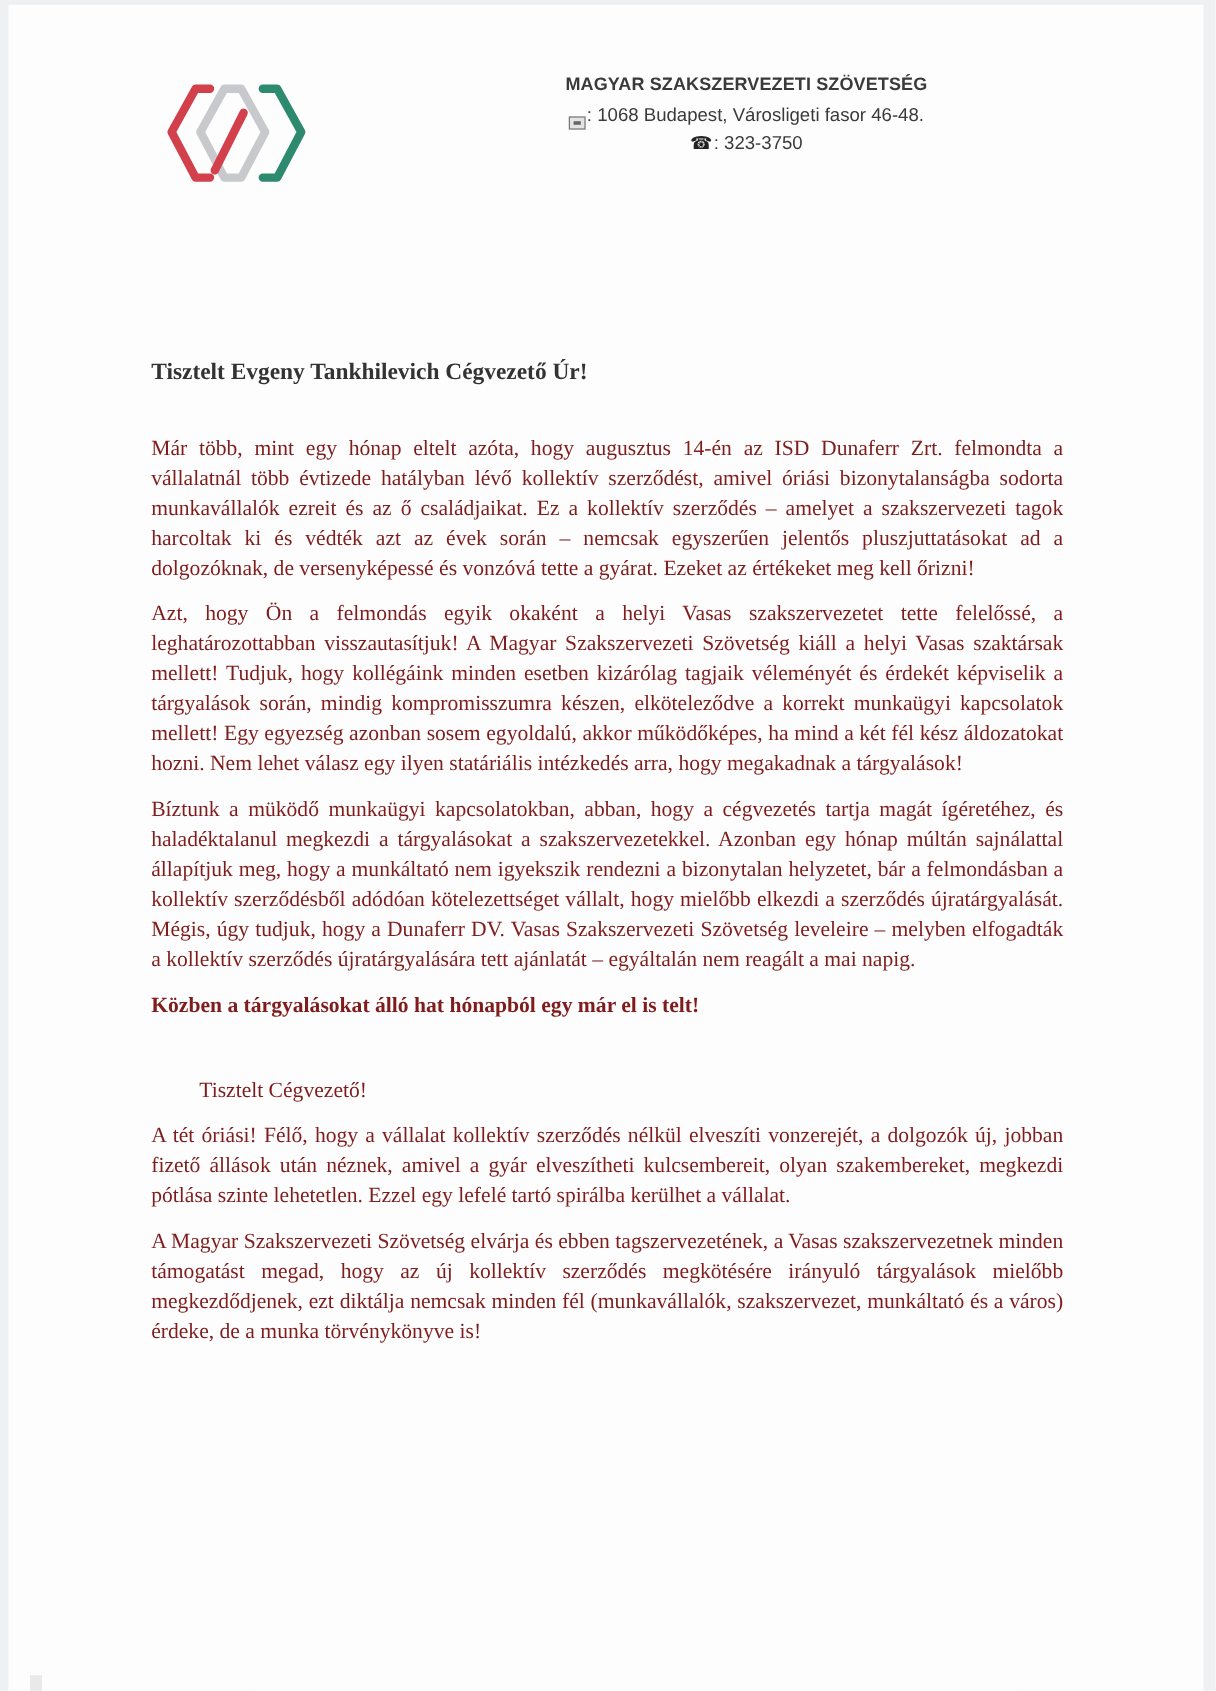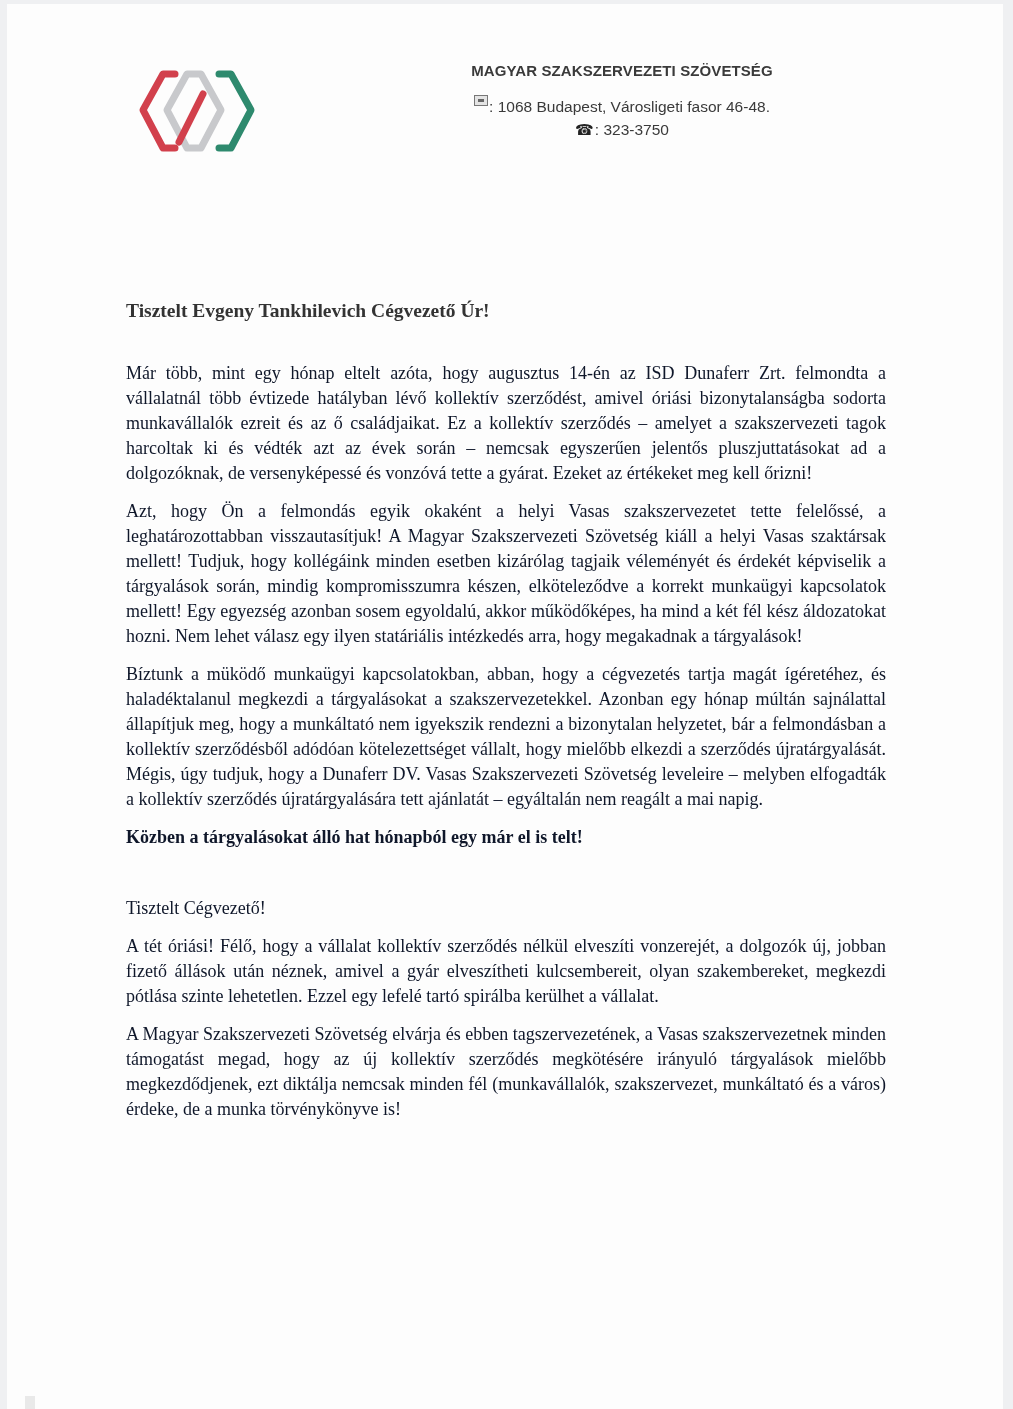--- a/index.html
+++ b/index.html
@@ -25,50 +25,50 @@
     .org {
       position: absolute;
       left: 420px; top: 58px;
       width: 390px;
       text-align: center;
       font-family: "Liberation Sans", "DejaVu Sans", sans-serif;
       color: #3a3a3a;
     }
     .org-name {
       font-size: 15px; font-weight: bold; letter-spacing: 0.1px;
-      margin-bottom: 16px;
+      margin-bottom: 6px;
     }
     .org-line {
       font-size: 15.5px; line-height: 23px;
-      display: flex; justify-content: center; align-items: flex-start; gap: 0;
+      display: flex; justify-content: center; align-items: flex-end; gap: 0;
     }
     .ico-mail {
       display: inline-block; width: 14px; height: 11px;
       border: 1px solid #777; background: #e4e4e4; position: relative;
       margin-right: 1px; box-sizing: border-box;
     }
     .ico-mail::after {
       content: ""; position: absolute; left: 3px; top: 3px; width: 6px; height: 3px; background: #666;
     }
     .ico-phone { font-size: 15px; color: #222; margin-right: 1px; }
     .salutation {
       position: absolute; left: 119px; top: 280px;
       font-size: 19.5px; font-weight: bold; color: #333; margin-top: 16px;
     }
     .body-text {
       position: absolute; left: 119px; top: 357px;
       width: 760px;
       font-size: 18px;
       line-height: 25px;
       text-align: justify;
-      color: #0f172a;
+      color: #7f1d1d;
     }
     .body-text p { margin: 0 0 13px 0; }
     .body-text p.bold { font-weight: bold; }
-    .body-text p.gap-before { margin-top: 46px; }
+    .body-text p.gap-before { margin-top: 46px; margin-left: 40px; }
     .corner-mark {
       position: absolute; left: 18px; top: 1392px; width: 10px; height: 14px; background: #e9e9e9;
     }
   </style>
 </head>
 <body>
 
 <div class="sheet">
 
   <svg class="logo" viewBox="0 0 124 96">

